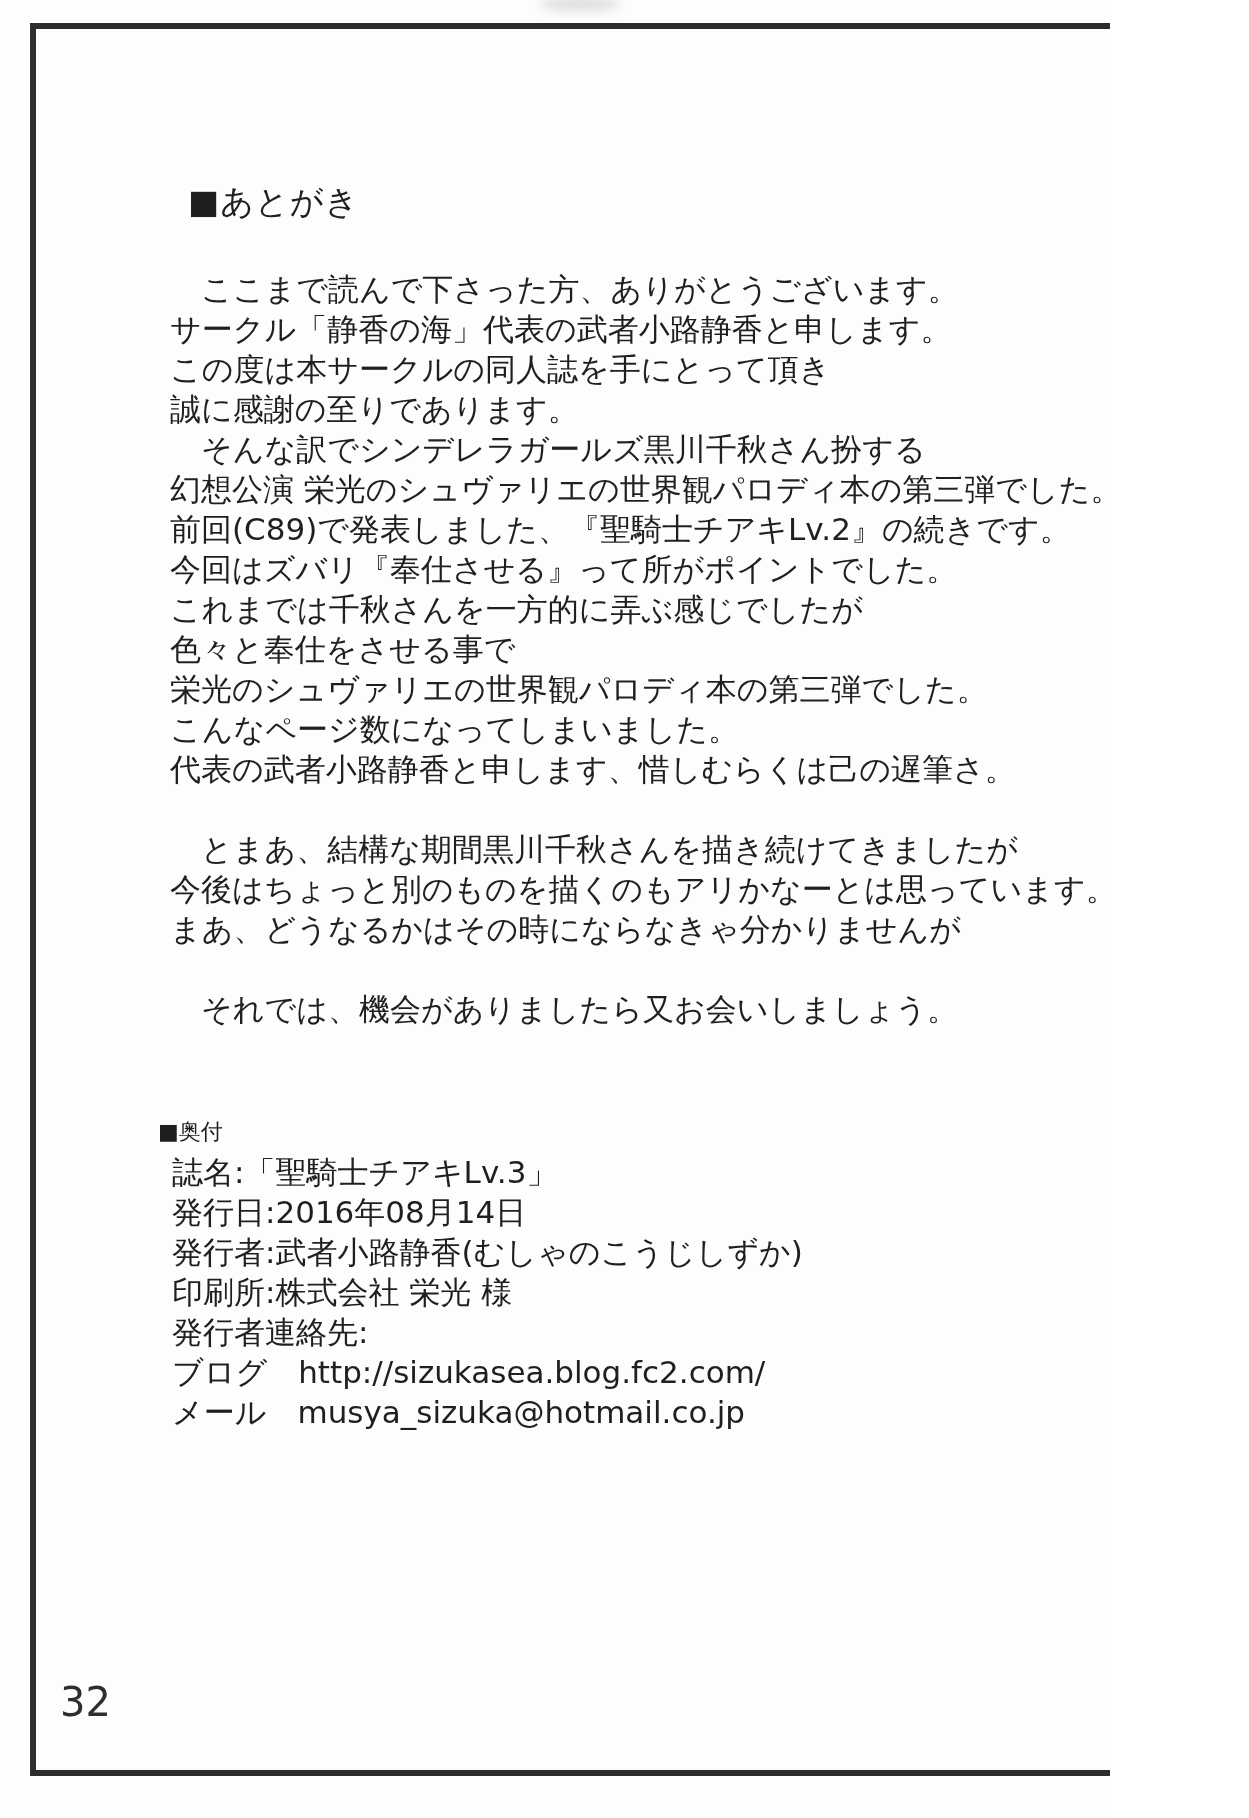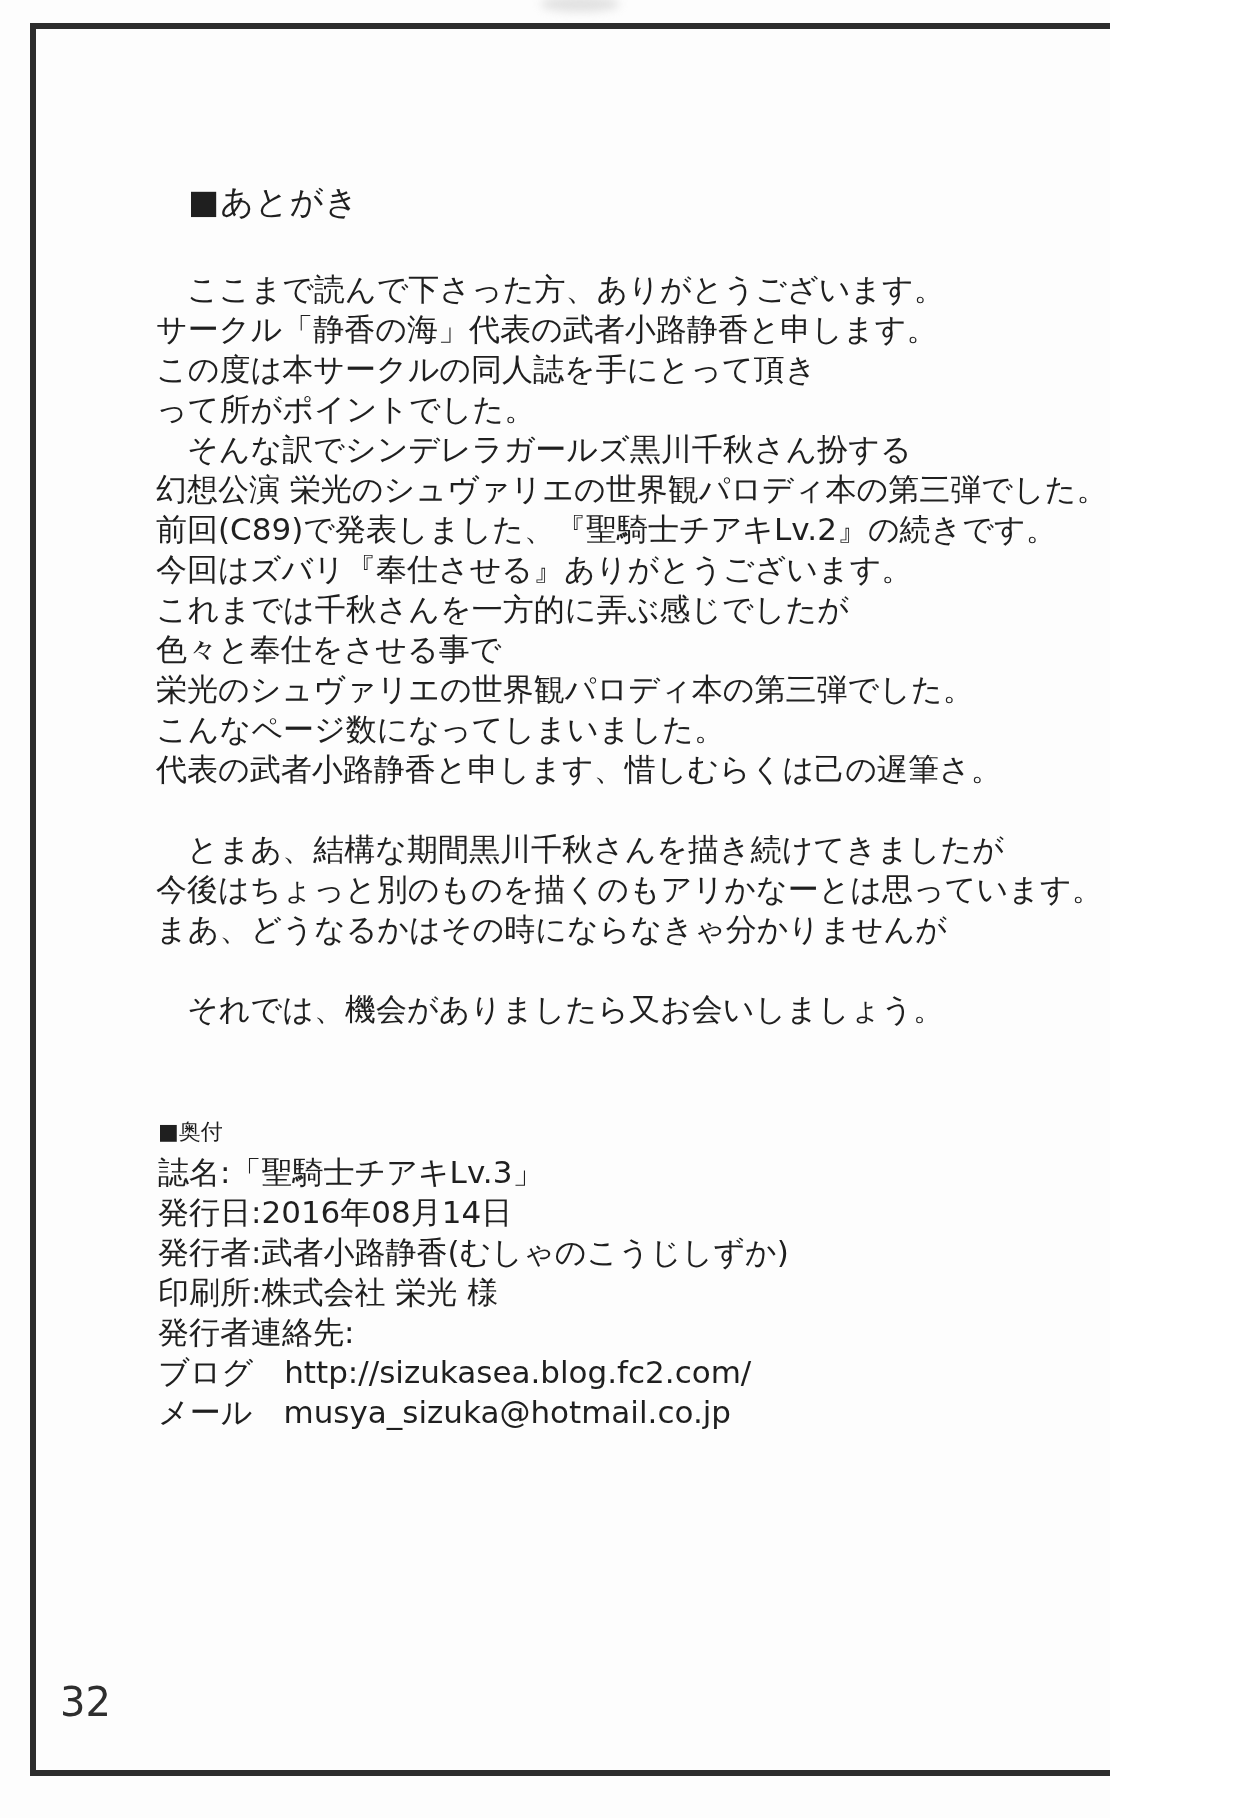--- a/index.html
+++ b/index.html
@@ -67,20 +67,21 @@
     color: #1f1f1f;
     white-space: pre;
   }
   .line {
     font-size: 31px;
     line-height: 40px;
     height: 40px;
     color: #1f1f1f;
     white-space: pre;
     letter-spacing: 0px;
+    margin-left: 14px;
   }
   .page-number {
     position: absolute;
     left: 60px;
     top: 1680px;
     font-size: 40px;
     line-height: 44px;
     color: #2e2e2e;
   }
 </style>
@@ -92,25 +93,25 @@
   <div class="scan-smudge"></div>
 
   <div class="frame">
 
     <h1 class="afterword-heading">■あとがき</h1>
 
     <div class="afterword-body">
       <div class="line">　ここまで読んで下さった方、ありがとうございます。</div>
       <div class="line">サークル「静香の海」代表の武者小路静香と申します。</div>
       <div class="line">この度は本サークルの同人誌を手にとって頂き</div>
-      <div class="line">って所がポイントでした。</div>
+      <div class="line">誠に感謝の至りであります。</div>
       <div class="line">　そんな訳でシンデレラガールズ黒川千秋さん扮する</div>
       <div class="line">幻想公演 栄光のシュヴァリエの世界観パロディ本の第三弾でした。</div>
       <div class="line">前回(C89)で発表しました、『聖騎士チアキLv.2』の続きです。</div>
-      <div class="line">今回はズバリ『奉仕させる』ありがとうございます。</div>
+      <div class="line">今回はズバリ『奉仕させる』って所がポイントでした。</div>
       <div class="line">これまでは千秋さんを一方的に弄ぶ感じでしたが</div>
       <div class="line">色々と奉仕をさせる事で</div>
       <div class="line">栄光のシュヴァリエの世界観パロディ本の第三弾でした。</div>
       <div class="line">こんなページ数になってしまいました。</div>
       <div class="line">代表の武者小路静香と申します、惜しむらくは己の遅筆さ。</div>
       <div class="line"></div>
       <div class="line">　とまあ、結構な期間黒川千秋さんを描き続けてきましたが</div>
       <div class="line">今後はちょっと別のものを描くのもアリかなーとは思っています。</div>
       <div class="line">まあ、どうなるかはその時にならなきゃ分かりませんが</div>
       <div class="line"></div>

